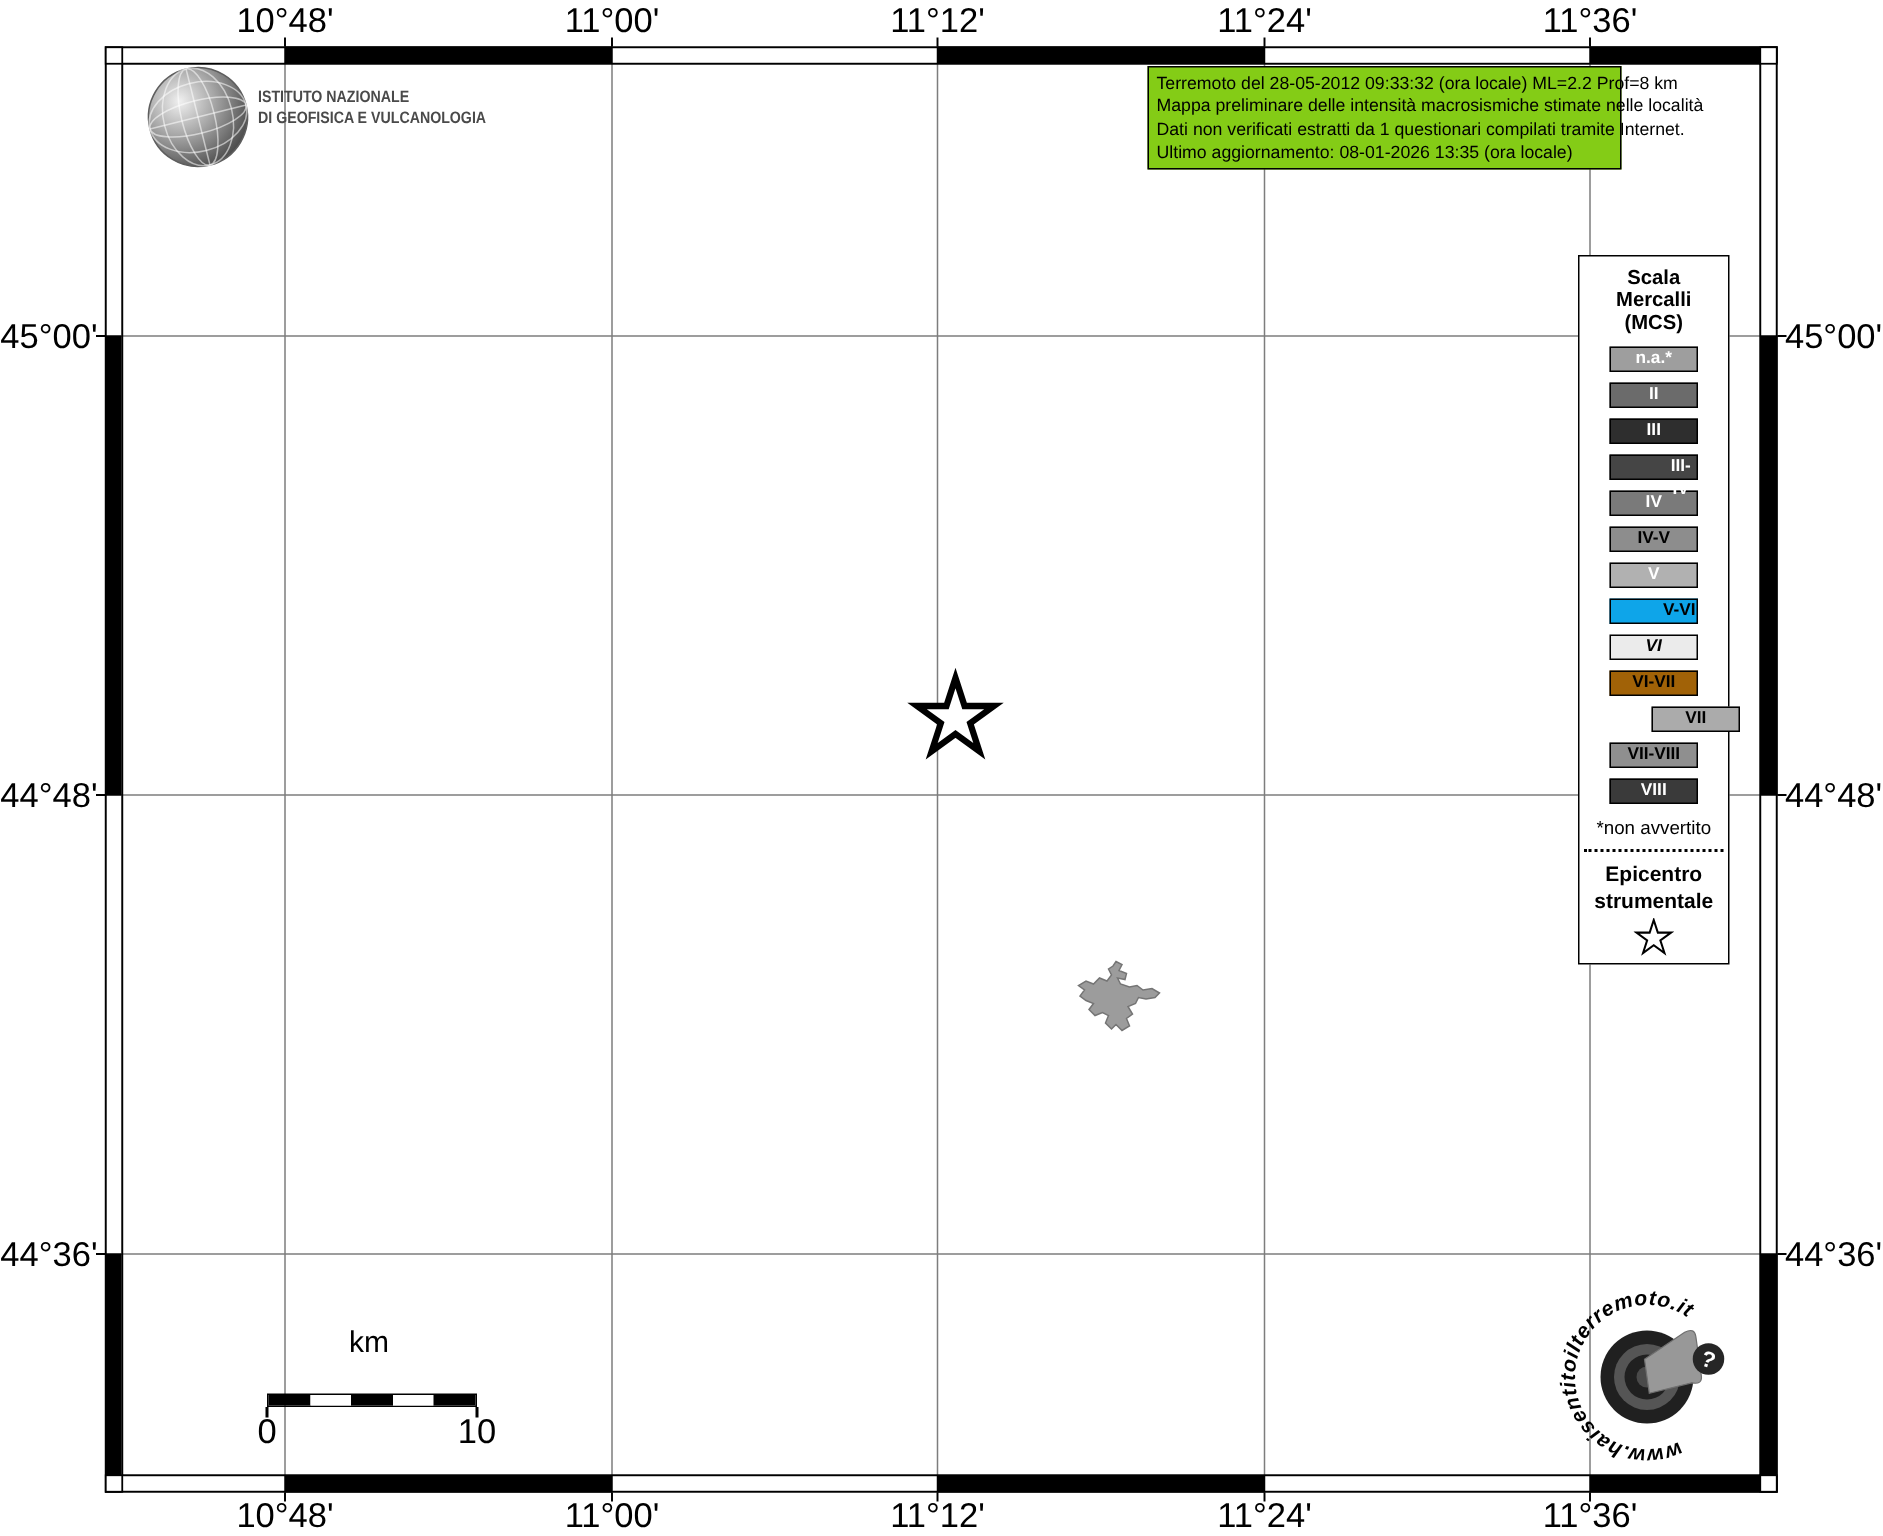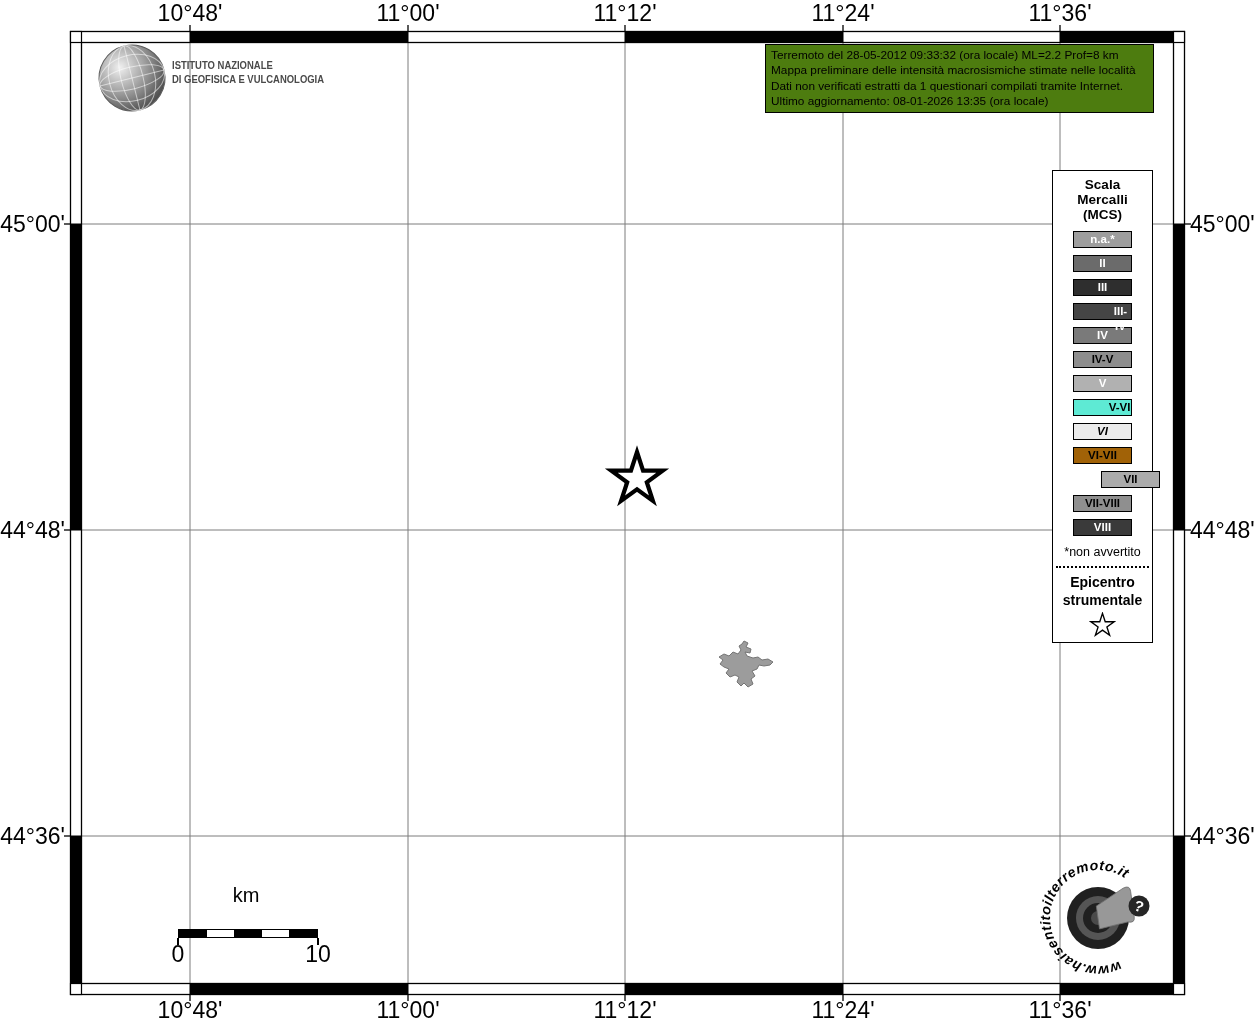--- a/index.html
+++ b/index.html
@@ -3,21 +3,21 @@
 <meta charset="utf-8">
 <style>
   html,body{margin:0;padding:0;background:#fff;}
   *{box-sizing:border-box;}
   .stage{position:relative;width:1255px;height:1024px;background:#ffffff;
          font-family:"Liberation Sans",sans-serif;overflow:hidden;color:#000;}
   .stage svg.baselayer{position:absolute;left:0;top:0;}
   .coord{position:absolute;font-size:23px;line-height:24px;white-space:nowrap;}
   .coord.cx{transform:translateX(-50%);}
   .coord.left{width:65px;text-align:right;}
-  .infobox{position:absolute;left:765px;top:44px;width:389px;background:#4d7c0f;
+  .infobox{position:absolute;left:765px;top:44px;width:316px;background:#84cc16;
            border:1px solid #000;padding:3px 5px;font-size:11.8px;line-height:15.3px;
            white-space:nowrap;}
   .ingv-text{position:absolute;left:172px;top:59px;font-size:11px;line-height:13.5px;
              font-weight:bold;color:#4a4a4a;transform:scaleX(.86);transform-origin:left top;
              white-space:nowrap;}
   .legend{position:absolute;left:1052px;top:170px;width:101px;height:473px;
           background:#fff;border:1px solid #000;text-align:center;}
   .legend-title{font-weight:bold;font-size:13.5px;line-height:15px;padding-top:6px;}
   .chip{width:59px;height:17px;margin:7px auto 0 auto;border:1px solid #000;
         font-weight:bold;font-size:11.5px;line-height:15px;text-align:center;}
@@ -193,21 +193,21 @@
       <div>Mercalli</div>
       <div>(MCS)</div>
     </div>
     <div class="chip first" style="background: rgb(158, 158, 158); color: rgb(255, 255, 255);">n.a.*</div>
     <div class="chip" style="background: rgb(107, 107, 107); color: rgb(255, 255, 255);">II</div>
     <div class="chip" style="background: rgb(46, 46, 46); color: rgb(255, 255, 255);">III</div>
     <div class="chip" style="background: rgb(69, 69, 69); color: rgb(255, 255, 255); padding-left: 36px;">III-IV</div>
     <div class="chip" style="background: rgb(122, 122, 122); color: rgb(255, 255, 255);">IV</div>
     <div class="chip" style="background: rgb(141, 141, 141); color: rgb(0, 0, 0);">IV-V</div>
     <div class="chip" style="background: rgb(177, 177, 177); color: rgb(255, 255, 255);">V</div>
-    <div class="chip" style="background: #5eead4; color: rgb(0, 0, 0); padding-left: 34px;">V-VI</div>
+    <div class="chip" style="background: #0ea5e9; color: rgb(0, 0, 0); padding-left: 34px;">V-VI</div>
     <div class="chip" style="background: rgb(235, 235, 235); color: rgb(0, 0, 0); font-style: italic;">VI</div>
     <div class="chip" style="background: #a16207; color: rgb(0, 0, 0);">VI-VII</div>
     <div class="chip" style="background: rgb(171, 171, 171); color: rgb(0, 0, 0); margin-left: 48px;">VII</div>
     <div class="chip" style="background: rgb(143, 143, 143); color: rgb(0, 0, 0);">VII-VIII</div>
     <div class="chip" style="background: rgb(58, 58, 58); color: rgb(255, 255, 255);">VIII</div>
     <div class="legend-foot">*non avvertito</div>
     <div class="legend-dots"></div>
     <div class="legend-epi">
       <div>Epicentro</div>
       <div>strumentale</div>

